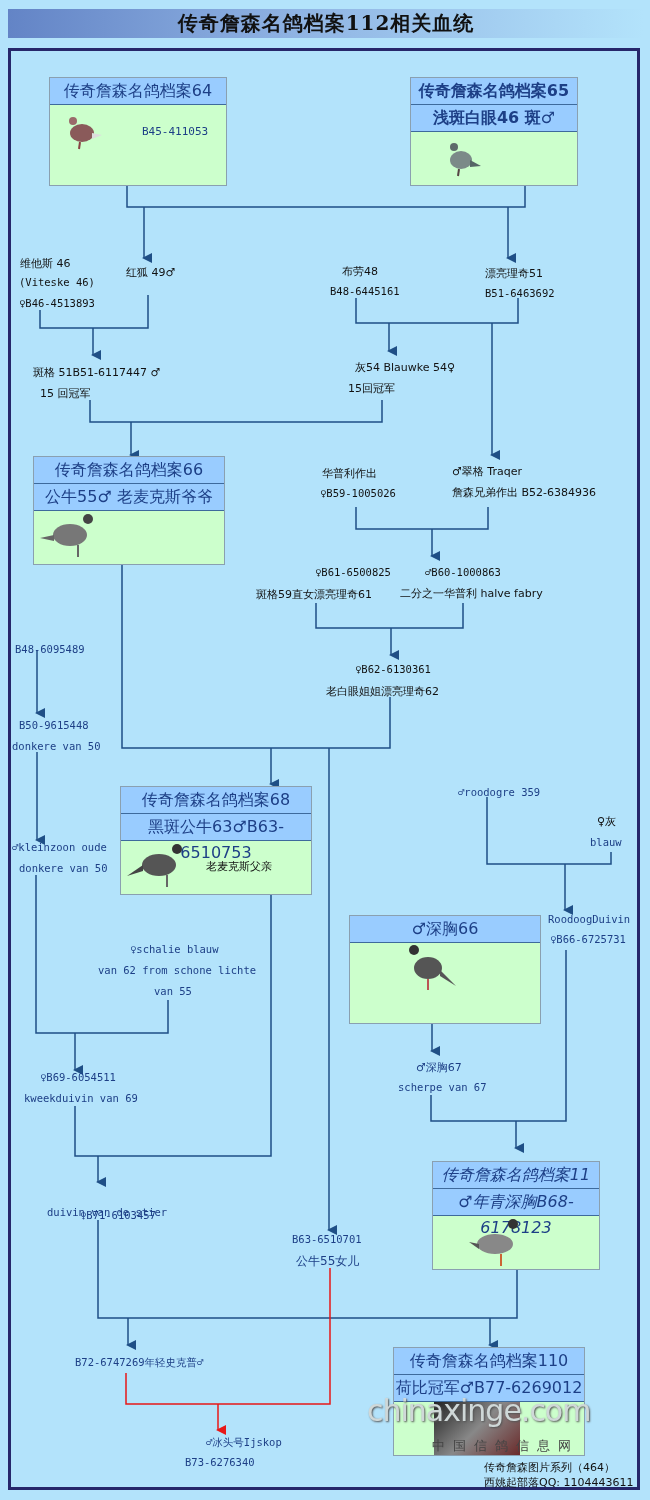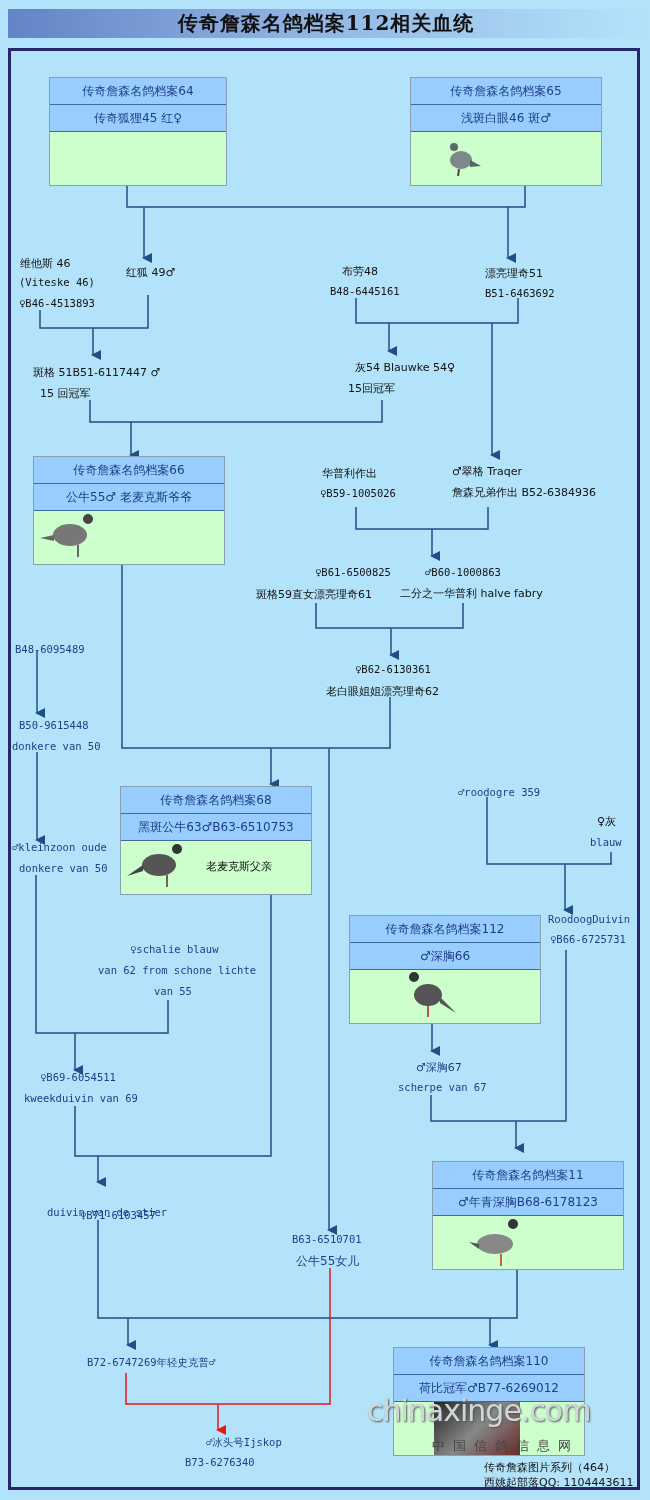--- a/index.html
+++ b/index.html
@@ -7,21 +7,21 @@
          font-family:"DejaVu Serif","Liberation Serif",serif; }
   .title-bar { position:absolute; left:8px; top:9px; width:636px; height:29px;
      background:linear-gradient(to right,#6384c6 0%,#8fb3e3 45%,#b3e3fb 100%);
      text-align:center; font-size:20px; line-height:29px; color:#111; letter-spacing:1px;
      font-family:"DejaVu Serif",serif; font-weight:bold; }
   .frame { position:absolute; left:8px; top:48px; width:632px; height:1442px;
      border:3px solid #26276a; box-sizing:border-box; }
   svg.lines { position:absolute; left:0; top:0; width:650px; height:1500px; }
   .card { position:absolute; border:1px solid #8aa0b0; background:#ccffcc; box-sizing:border-box; }
   .card .hdr { height:26px; background:#99ccff; border-bottom:1px solid #3d6a9c; text-align:center;
-     font-size:12px; line-height:26px; color:#1d3f86; font-family:"DejaVu Sans",sans-serif; }
+     font-size:16px; line-height:26px; color:#1d3f86; font-family:"DejaVu Sans",sans-serif; }
   .card .photo { position:relative; height:53px; }
   .card .photo .bird { position:absolute; width:40px; height:40px; top:6px; }
   .card .photo .reg { position:absolute; font-size:11px; color:#1d3f86; font-family:"DejaVu Sans Mono",monospace; }
   .lbl { position:absolute; font-size:11px; color:#111; white-space:nowrap; font-family:"DejaVu Sans",sans-serif; }
   .lbl.mono { font-family:"DejaVu Sans Mono",monospace; font-size:10.5px; color:#1d3f86; }
   .lbl.dark { color:#111; }
   .watermark { position:absolute; left:367px; top:1393px; font-size:30px; color:#cfd8d8;
      font-family:"DejaVu Sans",sans-serif; text-shadow:1px 1px 2px #555; letter-spacing:-1px; }
   .watermark2 { position:absolute; left:432px; top:1437px; font-size:13px; color:#444;
      letter-spacing:8px; font-family:"DejaVu Sans",sans-serif; }
@@ -90,24 +90,32 @@
     <line x1="490" y1="1318" x2="490" y2="1345" marker-end="url(#ab)"></line>
   </g>
   <g stroke="#e81818" stroke-width="1.5" fill="none">
     <polyline points="126,1373 126,1404 330,1404 330,1268"></polyline>
     <line x1="218" y1="1404" x2="218" y2="1430" marker-end="url(#ar)"></line>
   </g>
 </svg>
 
 <div class="card" style="left:49px;top:77px;width:178px;height:109px;">
   <div class="hdr">传奇詹森名鸽档案64</div>
-  <div class="hdr">传奇狐狸45 红♀</div>
-</div>
-
-<div class="card" style="left:410px;top:77px;width:192px;height:109px;">
+  <div class="photo">
+    <svg class="bird" style="left:12px;" viewBox="0 0 40 40">
+        <ellipse cx="20" cy="22" rx="12" ry="9" fill="#8a5a5a"></ellipse>
+        <circle cx="11" cy="10" r="4" fill="#9a6a6a"></circle>
+        <path d="M30,22 L40,24 L30,28z" fill="#ddd"></path>
+        <line x1="18" y1="31" x2="17" y2="38" stroke="#844" stroke-width="2"></line>
+      </svg>
+    <span class="reg" style="left:92px;top:20px;">B45-411053</span>
+  </div>
+</div>
+
+<div class="card" style="left:410px;top:77px;width:168px;height:109px;font-weight:bold;">
   <div class="hdr">传奇詹森名鸽档案65</div>
   <div class="hdr">浅斑白眼46 斑♂</div>
   <div class="photo">
     <svg class="bird" style="left:30px;" viewBox="0 0 40 40">
         <ellipse cx="20" cy="22" rx="11" ry="9" fill="#7b8a88"></ellipse>
         <circle cx="13" cy="9" r="4" fill="#5d6b6a"></circle>
         <path d="M29,22 L40,28 L29,29z" fill="#566"></path>
         <line x1="18" y1="31" x2="17" y2="38" stroke="#544" stroke-width="2"></line>
       </svg>
   </div>
@@ -134,33 +142,32 @@
         <ellipse cx="32" cy="24" rx="17" ry="11" fill="#555"></ellipse>
         <circle cx="50" cy="8" r="5" fill="#333"></circle>
         <path d="M16,24 L0,35 L16,30z" fill="#444"></path>
         <line x1="40" y1="34" x2="40" y2="46" stroke="#666" stroke-width="2"></line>
       </svg>
     <span class="reg" style="left:85px;top:18px;color:#111;font-family:'DejaVu Sans',sans-serif;">老麦克斯父亲</span>
   </div>
 </div>
 
 <div class="card" style="left:349px;top:915px;width:192px;height:109px;">
-  <div class="hdr">传奇詹森名鸽档案112</div>
   <div class="hdr">♂深胸66</div>
   <div class="photo">
     <svg class="bird" style="left:56px;width:50px;height:50px;top:1px;" viewBox="0 0 50 50">
         <ellipse cx="22" cy="24" rx="14" ry="11" fill="#555"></ellipse>
         <circle cx="8" cy="6" r="5" fill="#333"></circle>
         <path d="M34,26 L50,42 L34,32z" fill="#555"></path>
         <line x1="22" y1="35" x2="22" y2="46" stroke="#b55" stroke-width="2"></line>
       </svg>
   </div>
 </div>
 
-<div class="card" style="left:432px;top:1161px;width:192px;height:109px;">
+<div class="card" style="left:432px;top:1161px;width:168px;height:109px;font-style:italic;">
   <div class="hdr">传奇詹森名鸽档案11</div>
   <div class="hdr">♂年青深胸B68-6178123</div>
   <div class="photo">
     <svg class="bird" style="left:36px;width:60px;height:52px;top:0;" viewBox="0 0 60 52">
         <ellipse cx="26" cy="28" rx="18" ry="10" fill="#888"></ellipse>
         <circle cx="44" cy="8" r="5" fill="#333"></circle>
         <path d="M10,28 L0,26 L10,33z" fill="#555"></path>
         <line x1="32" y1="38" x2="32" y2="50" stroke="#c63" stroke-width="2"></line>
       </svg>
   </div>
@@ -210,20 +217,20 @@
 <div class="lbl mono" style="left:98px;top:964px;">van 62 from schone lichte</div>
 <div class="lbl mono" style="left:154px;top:985px;">van 55</div>
 <div class="lbl mono" style="left:40px;top:1071px;">♀B69-6054511</div>
 <div class="lbl mono" style="left:24px;top:1092px;">kweekduivin van 69</div>
 <div class="lbl" style="left:416px;top:1060px;color:#1d3f86;">♂深胸67</div>
 <div class="lbl mono" style="left:398px;top:1081px;">scherpe van 67</div>
 <div class="lbl mono" style="left:66px;top:1209px;margin-left:14px;">♀B71-6103457</div>
 <div class="lbl mono" style="left:47px;top:1206px;">duivin van de stier</div>
 <div class="lbl mono" style="left:292px;top:1233px;">B63-6510701</div>
 <div class="lbl" style="left:296px;top:1253px;color:#1d3f86;font-size:12px;">公牛55女儿</div>
-<div class="lbl mono" style="left:59px;top:1356px;padding-left:28px;">B72-6747269年轻史克普♂</div>
+<div class="lbl mono" style="left:47px;top:1356px;padding-left:28px;">B72-6747269年轻史克普♂</div>
 <div class="lbl mono" style="left:178px;top:1436px;margin-left:28px;">♂冰头号Ijskop</div>
 <div class="lbl mono" style="left:185px;top:1456px;">B73-6276340</div>
 
 <div class="watermark">chinaxinge.com</div>
 <div class="watermark2">中国信鸽信息网</div>
 <div class="foot" style="left:484px;top:1460px;">传奇詹森图片系列（464）</div>
 <div class="foot" style="left:484px;top:1475px;">西姚起部落QQ: 1104443611</div>
 
 </body></html>

